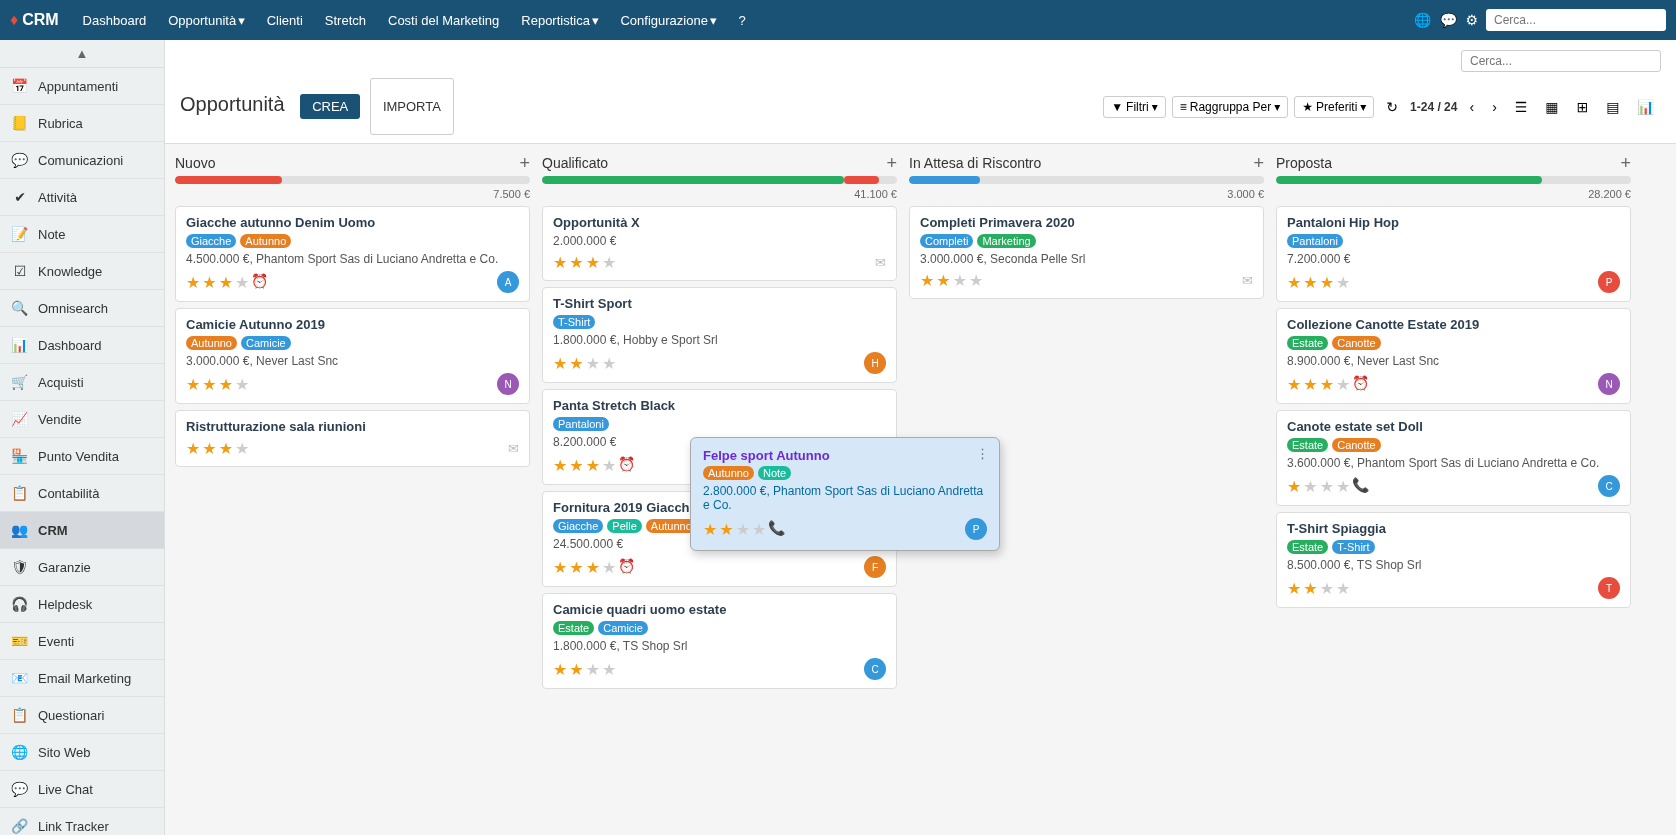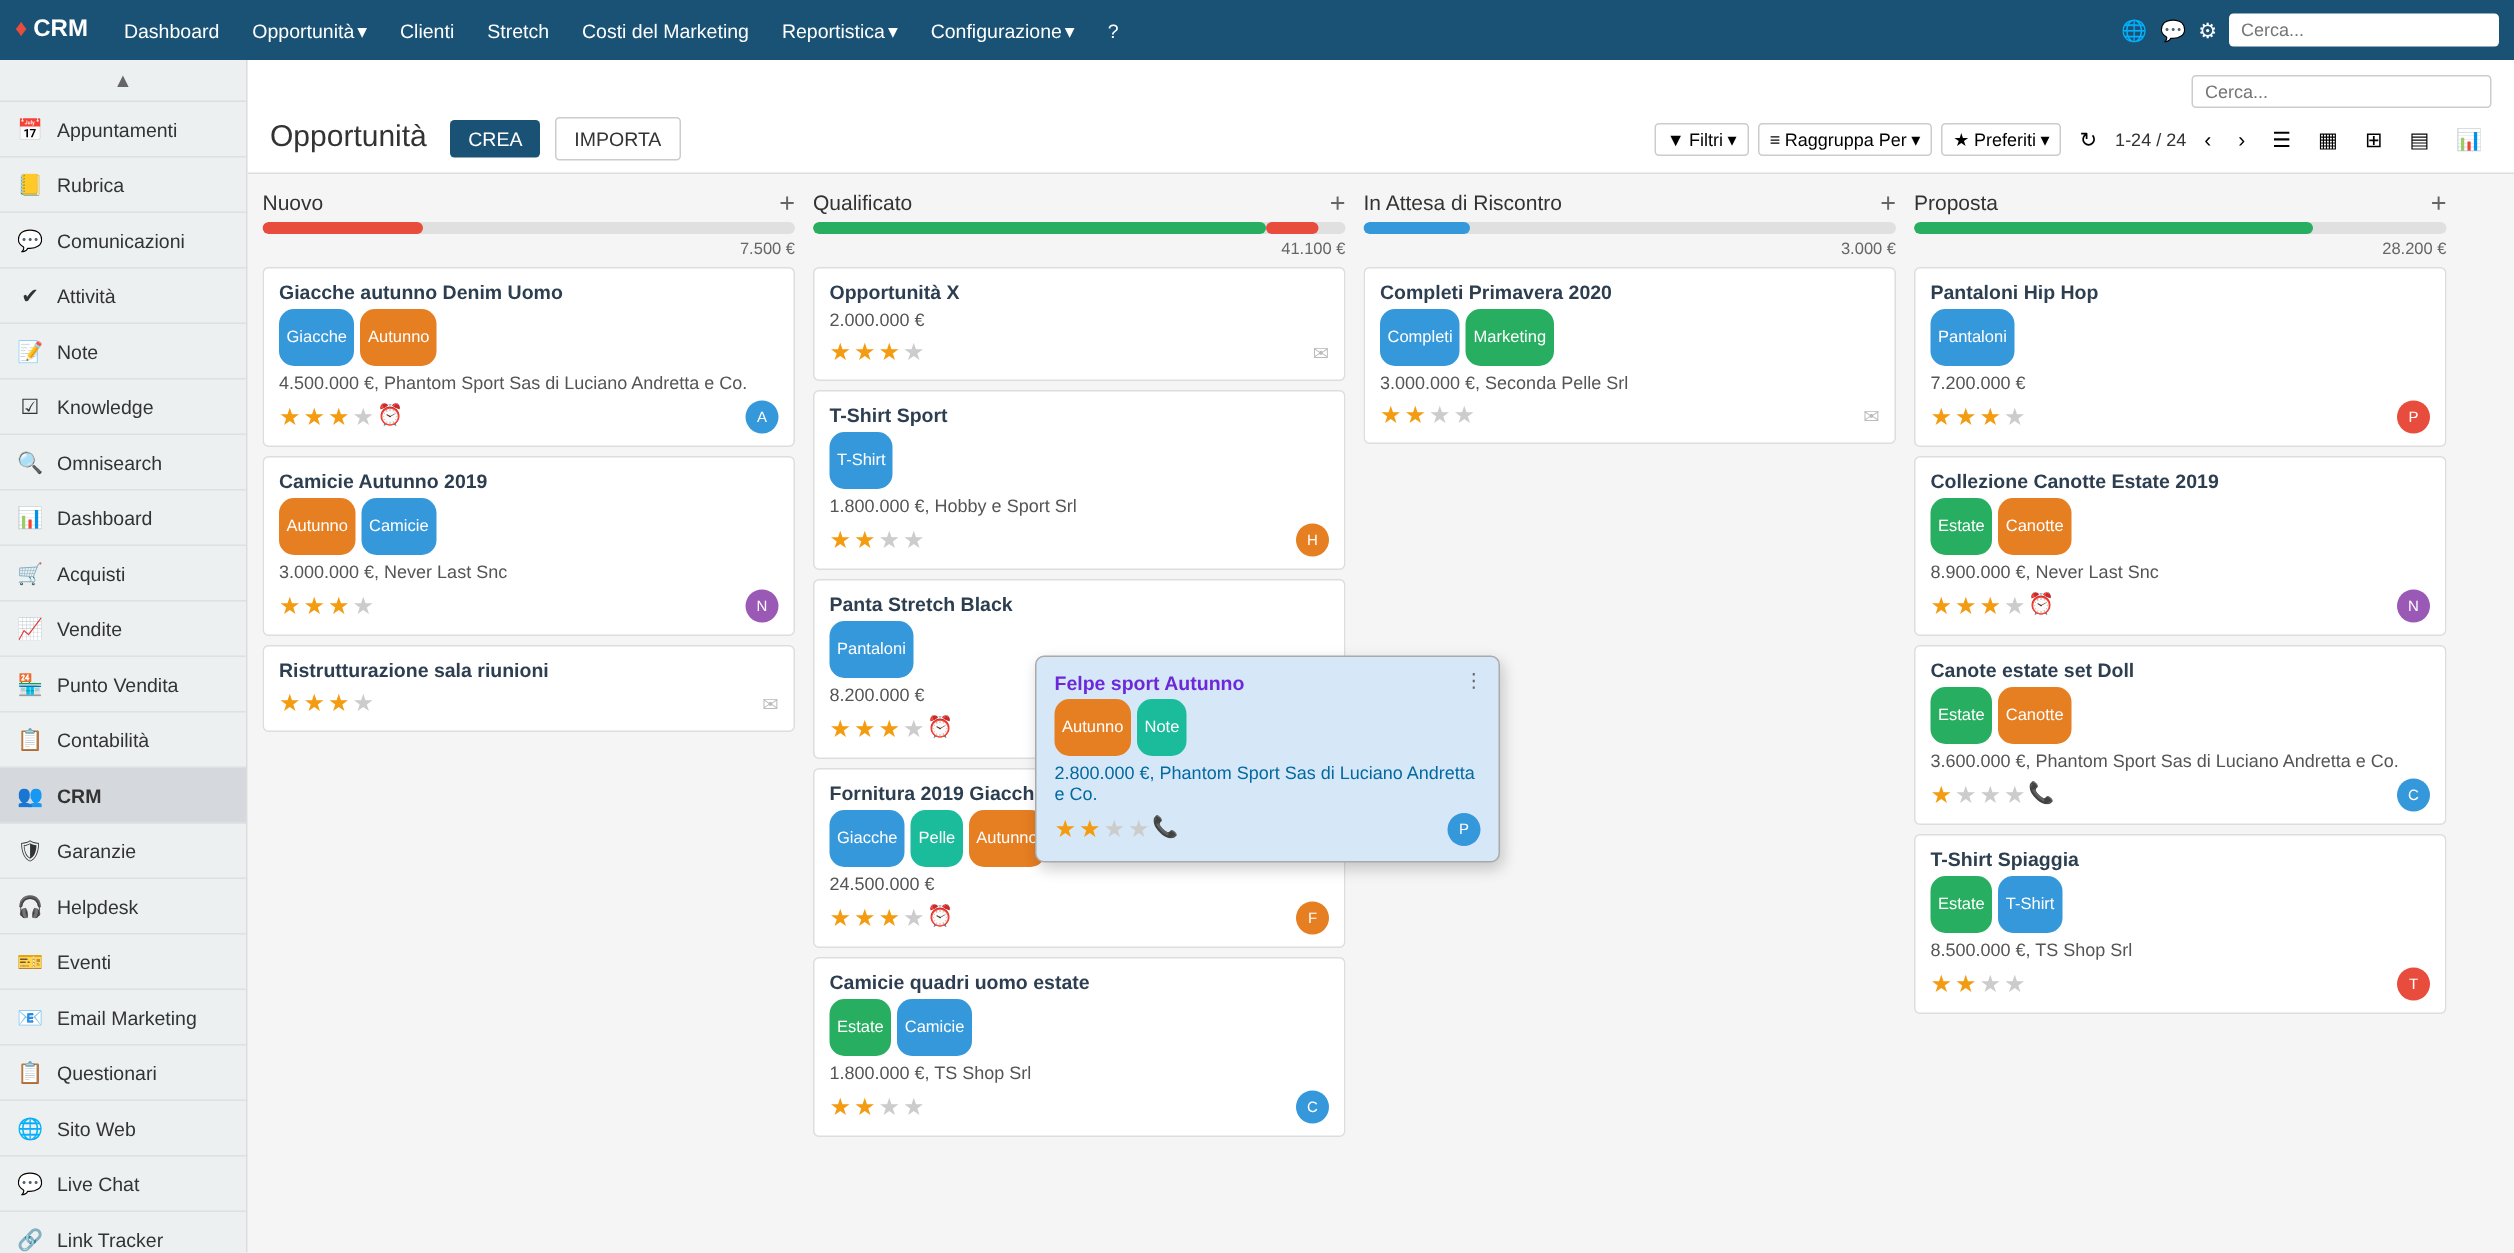--- a/index.html
+++ b/index.html
@@ -81,32 +81,32 @@
     .page-title { font-size: 20px; color: #333; font-weight: normal; margin-bottom: 8px; }
     .header-row {
       display: flex; align-items: center; justify-content: space-between;
     }
     .btn-crea {
       background: #1a5276; color: white; border: none;
       padding: 5px 12px; border-radius: 3px; cursor: pointer; font-size: 13px;
     }
     .btn-importa {
       background: white; color: #333; border: 1px solid #ccc;
-      padding: 6px 12px; border-radius: 3px; cursor: pointer; font-size: 13px;
+      padding: 20px 12px; border-radius: 3px; cursor: pointer; font-size: 13px;
       margin-left: 6px;
     }
     .toolbar-right {
       display: flex; align-items: center; gap: 6px; font-size: 12px;
     }
     .toolbar-btn {
       display: flex; align-items: center; gap: 3px;
       padding: 3px 7px; border: 1px solid #ccc; border-radius: 3px;
       cursor: pointer; background: white; font-size: 12px;
     }
-    .page-count { font-size: 12px; color: #333; }
+    .page-count { font-size: 12px; color: #333; font-weight: bold; }
     .view-icon {
       padding: 3px 5px; cursor: pointer; border: 1px solid transparent;
       border-radius: 2px; font-size: 14px;
     }
     .search-header {
       border: 1px solid #ccc; border-radius: 3px;
       padding: 3px 8px; font-size: 12px; width: 200px;
       outline: none;
     }
     .header-search-row {
@@ -155,21 +155,21 @@
       overflow-y: auto; max-height: 650px;
     }
     .kanban-card {
       background: white; border-radius: 4px;
       border: 1px solid #ddd; padding: 8px 10px;
       cursor: pointer; position: relative;
     }
     .card-title { font-size: 13px; font-weight: bold; color: #2c3e50; margin-bottom: 4px; }
     .card-tags { display: flex; gap: 4px; flex-wrap: wrap; margin-bottom: 4px; }
     .card-tag {
-      font-size: 11px; padding: 13px 5px; border-radius: 10px;
+      font-size: 11px; padding: 1px 5px; border-radius: 10px;
       color: white;
     }
     .tag-blue { background: #3498db; }
     .tag-orange { background: #e67e22; }
     .tag-green { background: #27ae60; }
     .tag-teal { background: #1abc9c; }
     .card-amount { font-size: 12px; color: #555; margin-bottom: 4px; }
     .card-footer {
       display: flex; align-items: center; justify-content: space-between;
       margin-top: 5px;

